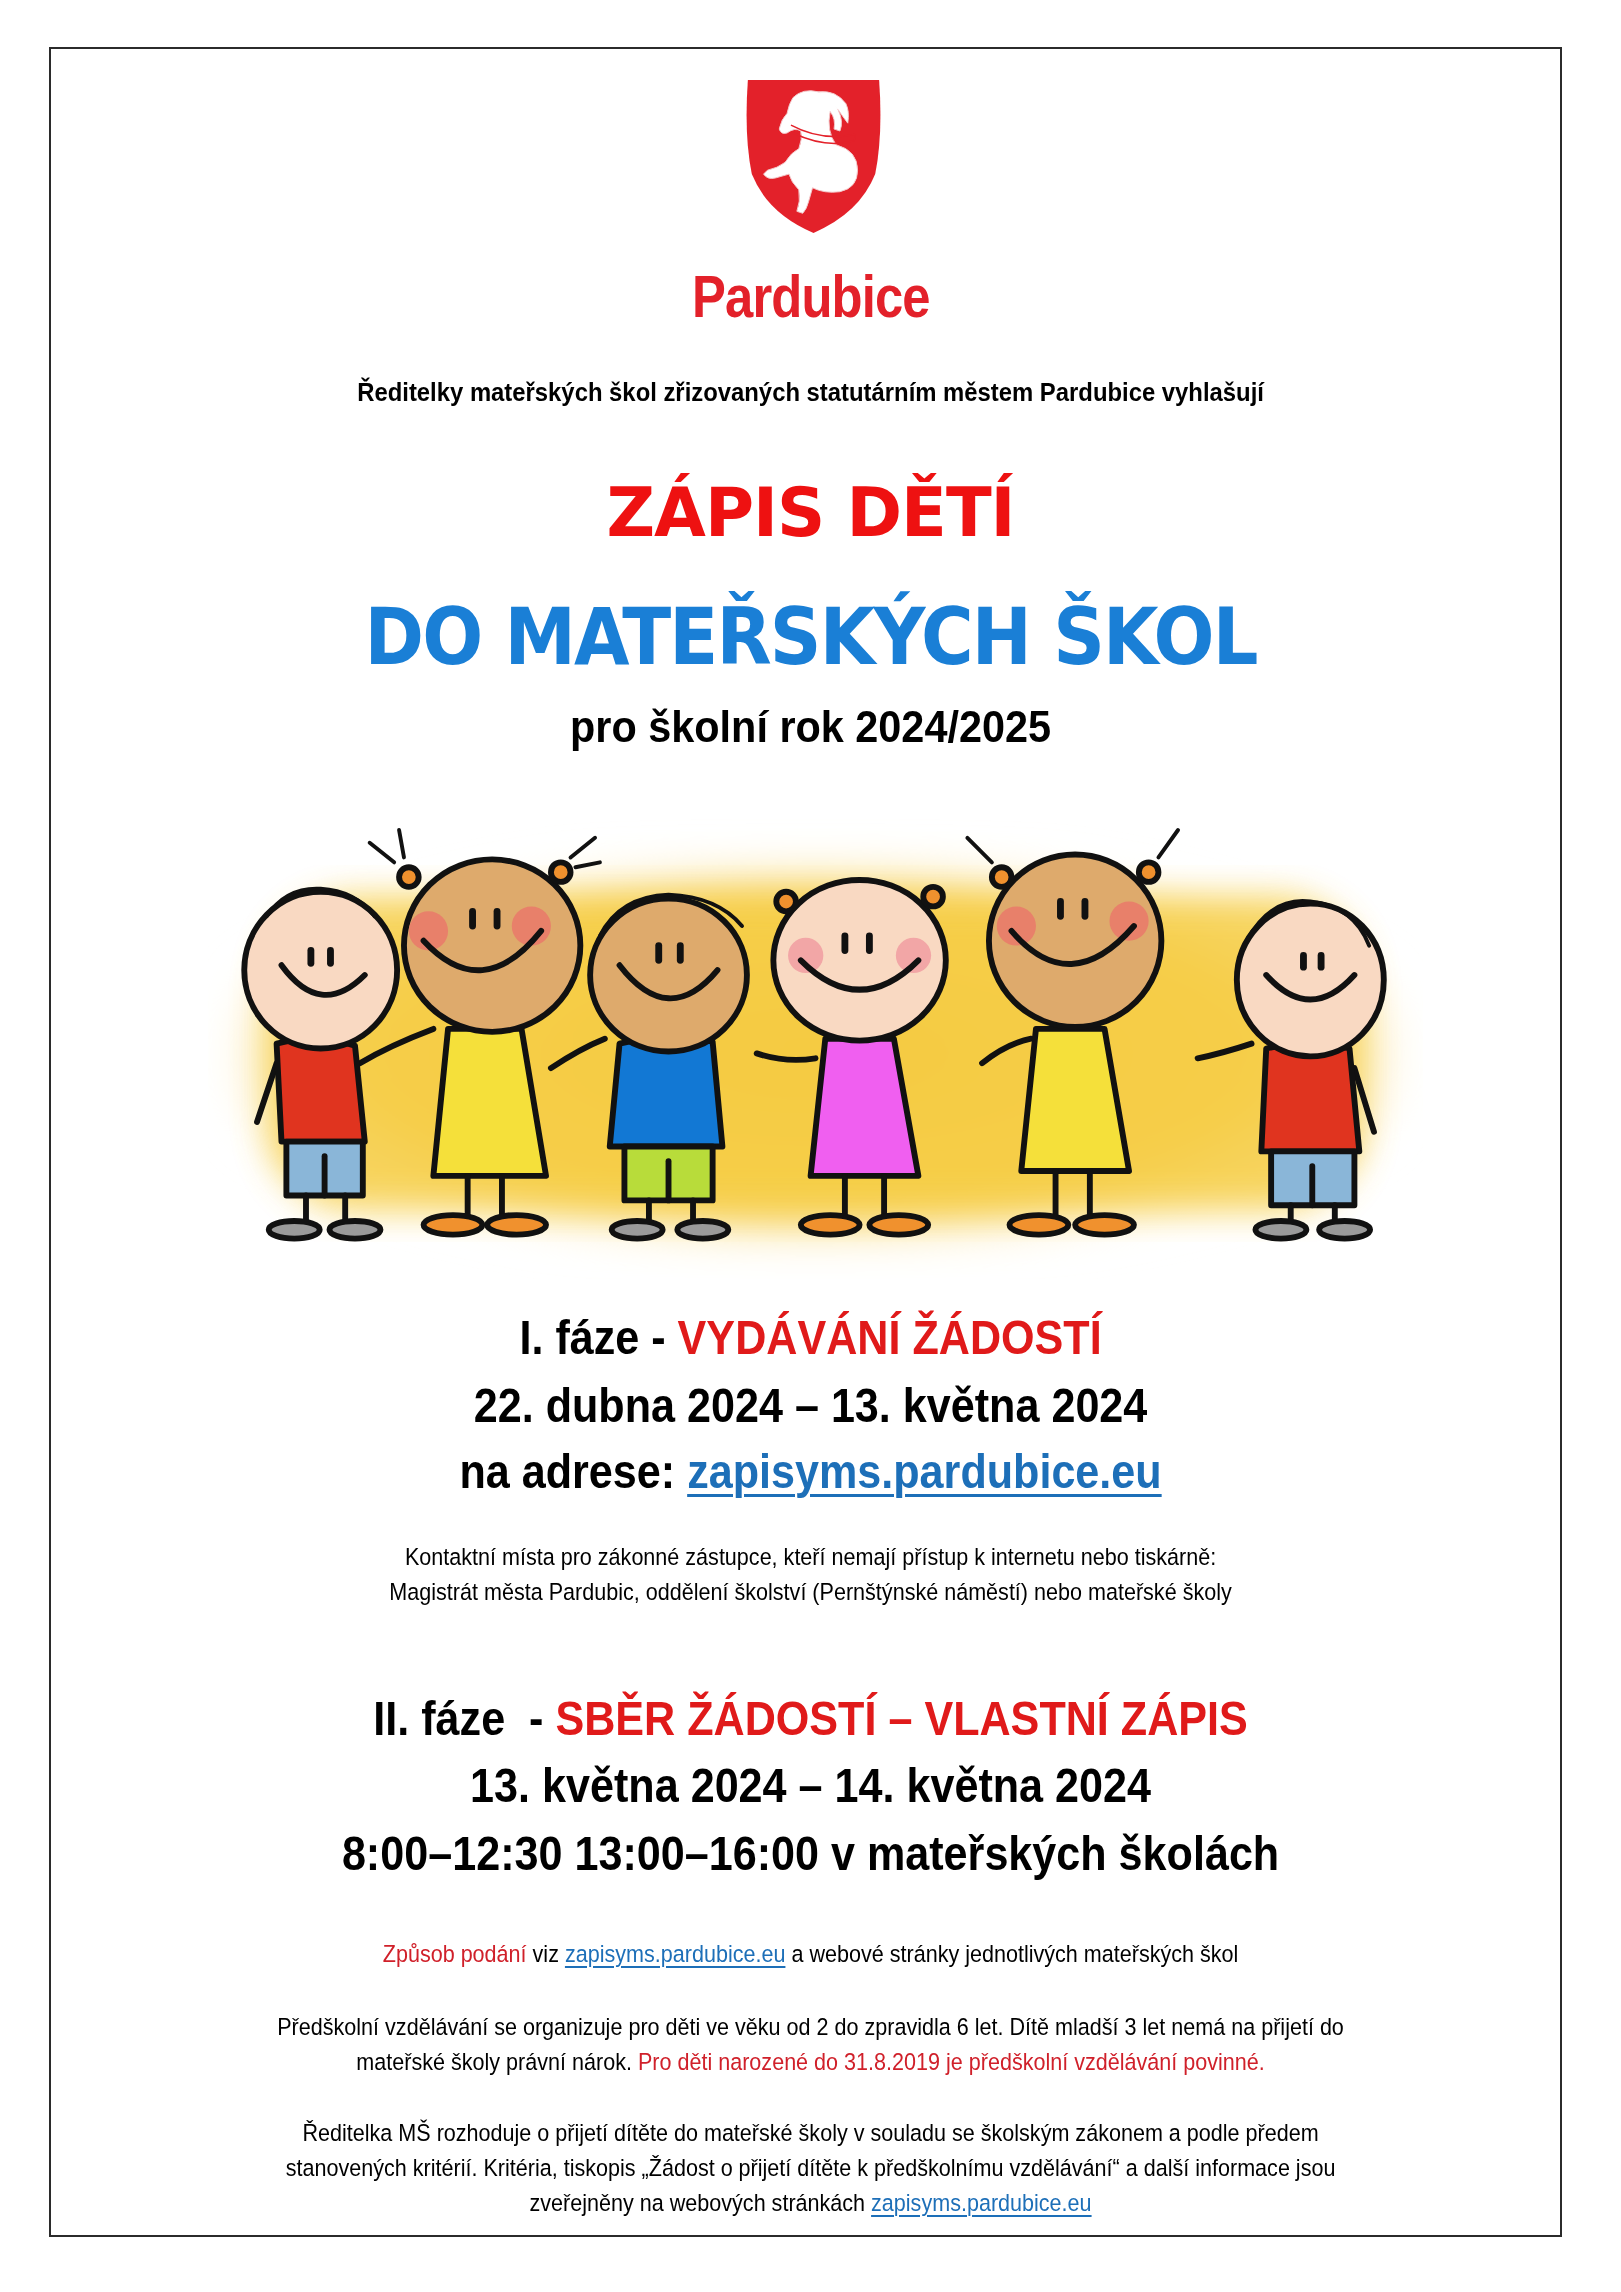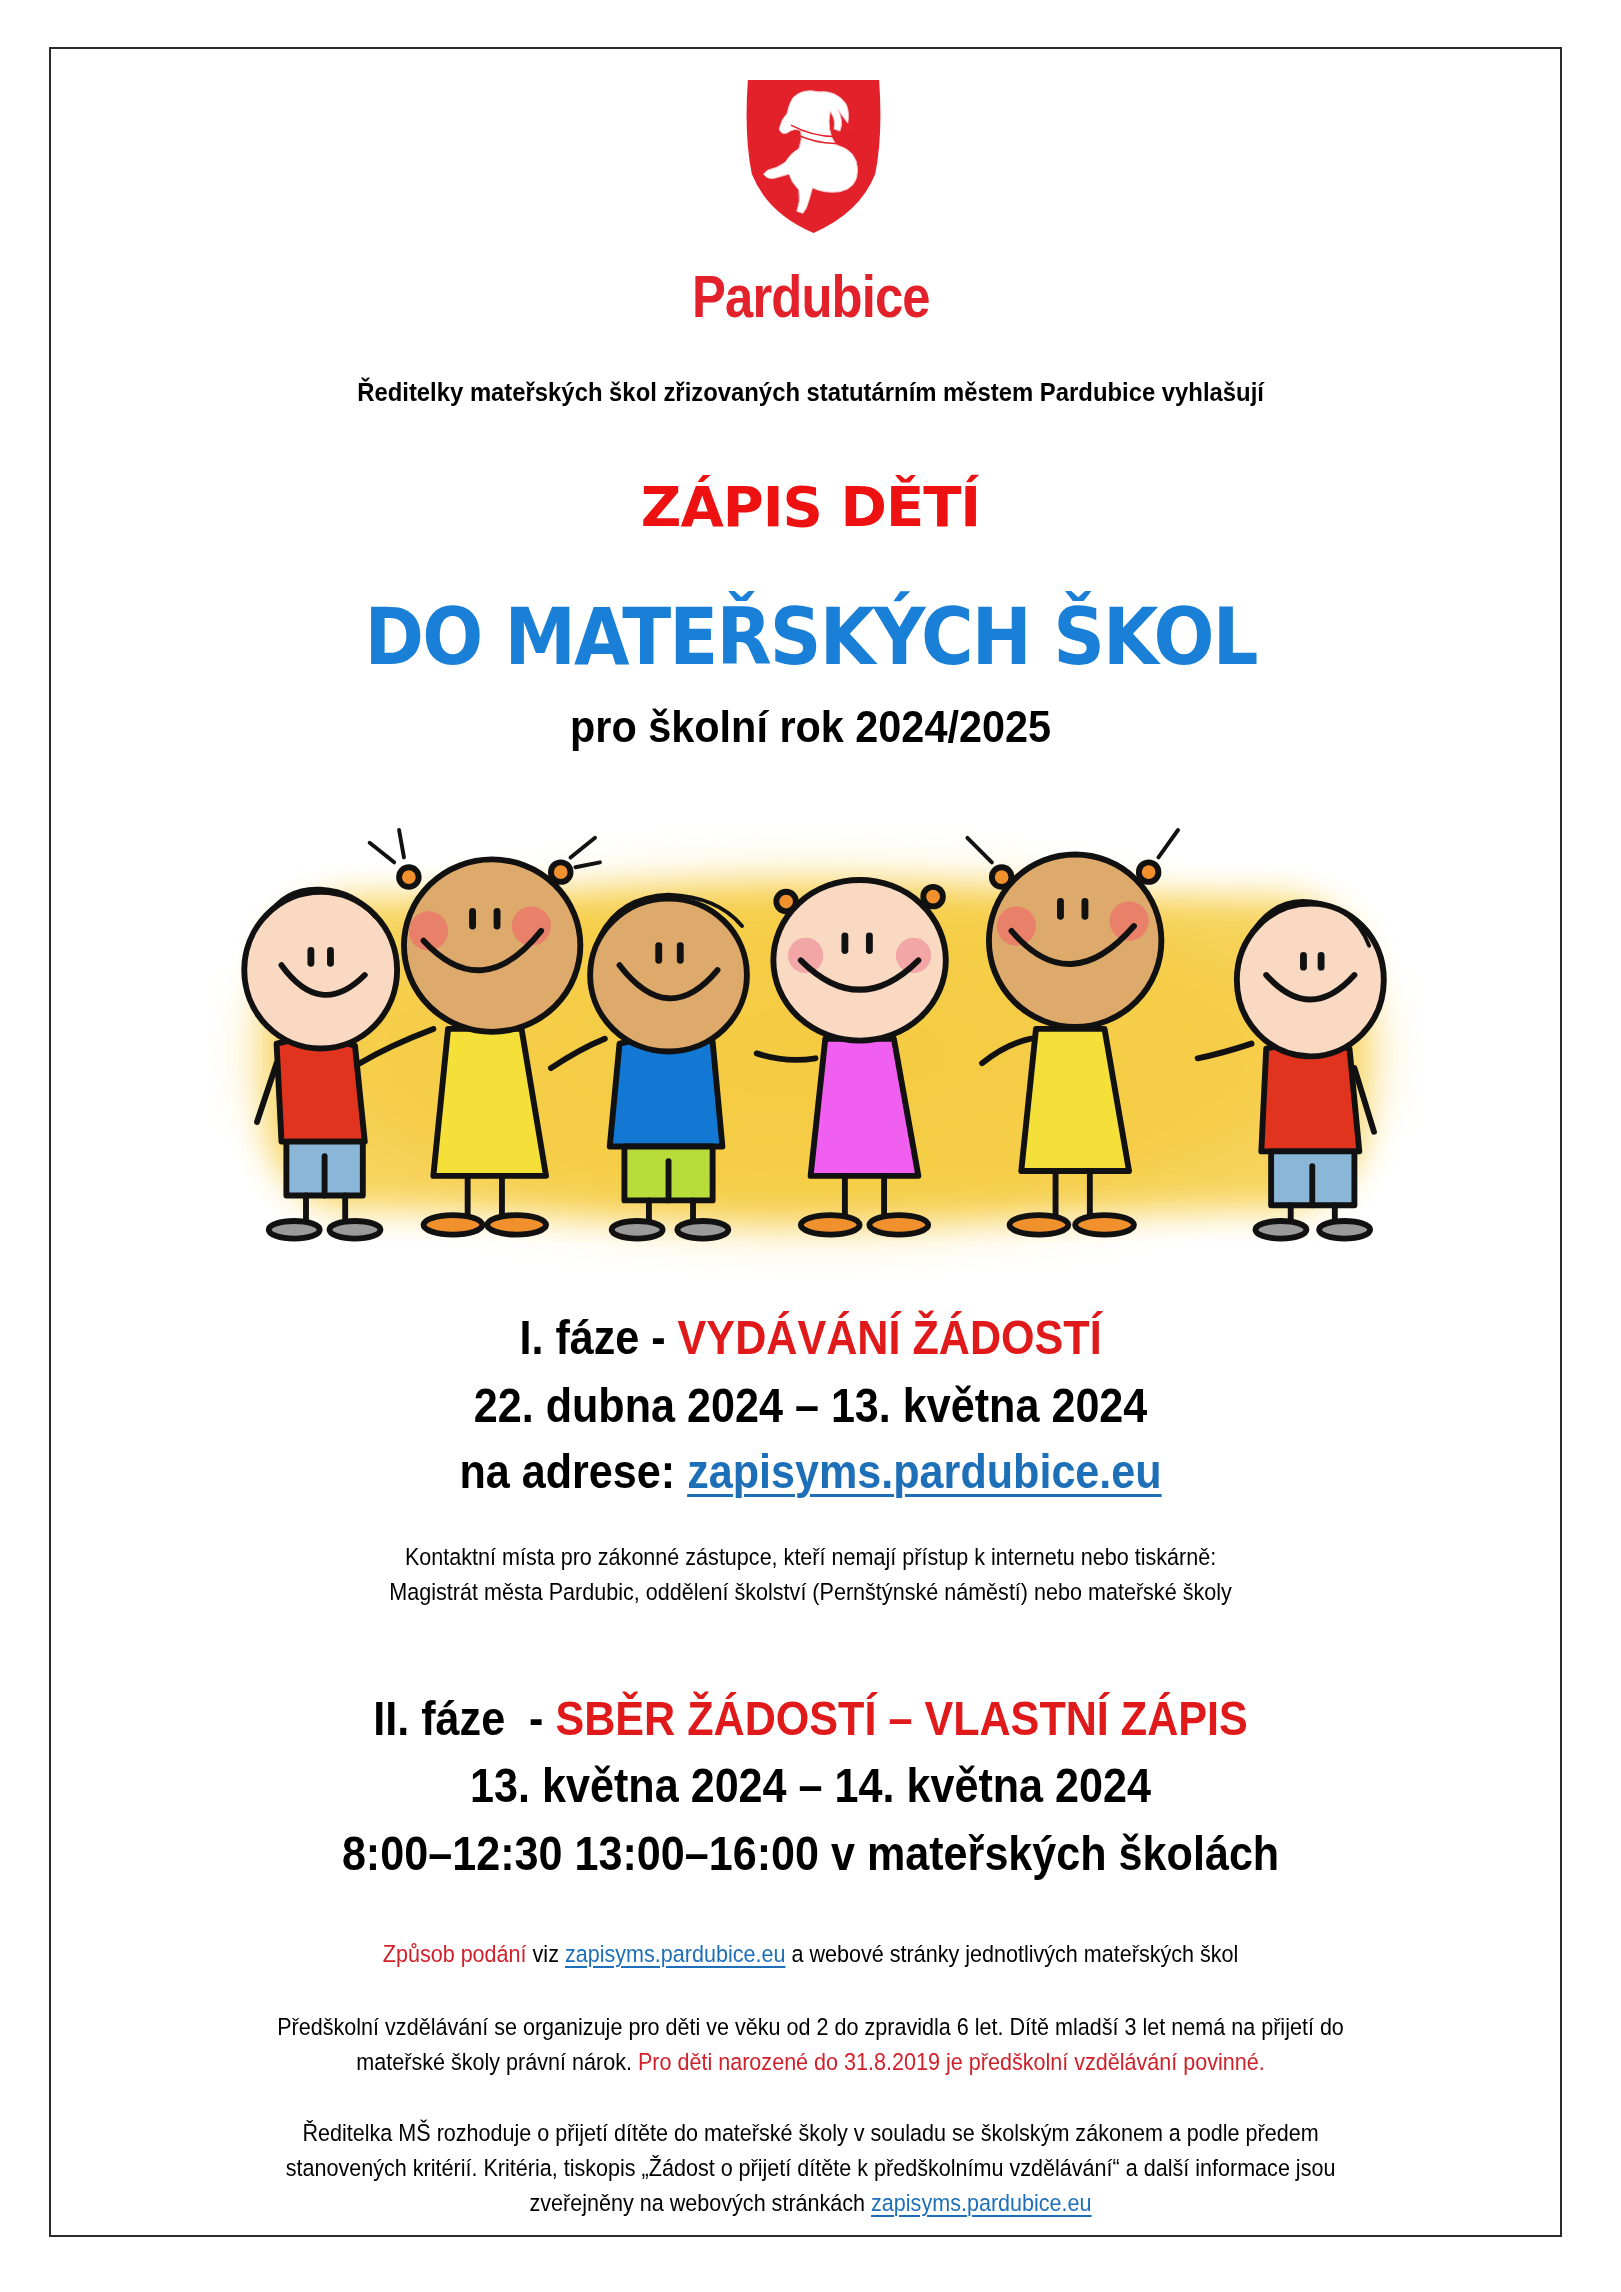--- a/index.html
+++ b/index.html
@@ -5,21 +5,21 @@
   html, body { margin: 0; padding: 0; background: #ffffff; }
   body { width: 1621px; height: 2293px; position: relative; overflow: hidden; font-family: "Liberation Sans", sans-serif; color: #000; }
   .page-frame { position: absolute; left: 49px; top: 47px; width: 1513px; height: 2190px; border: 2.9px solid #2b2b2b; box-sizing: border-box; }
   .abs { position: absolute; left: 0; width: 1621px; text-align: center; }
 
   .logo-shield { position: absolute; left: 742px; top: 76px; width: 143px; height: 159px; }
   .wordmark { top: 263px; font-family: "Liberation Sans", sans-serif; font-weight: bold; font-size: 59px; letter-spacing: -1px; transform: scaleX(0.86); transform-origin: 813px 0; }
 
   .intro { top: 377px; font-family: "Liberation Sans", sans-serif; font-weight: bold; font-size: 26.5px; transform: scaleX(0.9); transform-origin: 811px 0; }
 
-  .title-red { top: 474px; font-family: "DejaVu Sans", sans-serif; font-weight: bold; font-size: 56px; letter-spacing: -1px; }
+  .title-red { top: 474px; font-family: "DejaVu Sans", sans-serif; font-weight: bold; font-size: 67px; letter-spacing: -1px; }
   .title-blue { top: 592px; font-family: "DejaVu Sans", sans-serif; font-weight: bold; font-size: 78px; letter-spacing: -2px; transform: scaleX(0.92); transform-origin: 811px 0; }
   .subtitle { top: 701px; font-family: "Liberation Sans", sans-serif; font-weight: bold; font-size: 45px; transform: scaleX(0.92); transform-origin: 811px 0; }
 
   .illustration { position: absolute; left: 208px; top: 818px; width: 1215px; height: 461px; }
 
   .phase { font-family: "Liberation Sans", sans-serif; font-weight: bold; font-size: 49px; transform: scaleX(0.88); transform-origin: 811px 0; }
   .phase1-title { top: 1309px; }
   .phase1-dates { top: 1377px; }
   .phase1-addr { top: 1443px; }
   .link { text-decoration: underline; text-decoration-thickness: 2.9px; text-underline-offset: 5.9px; }

